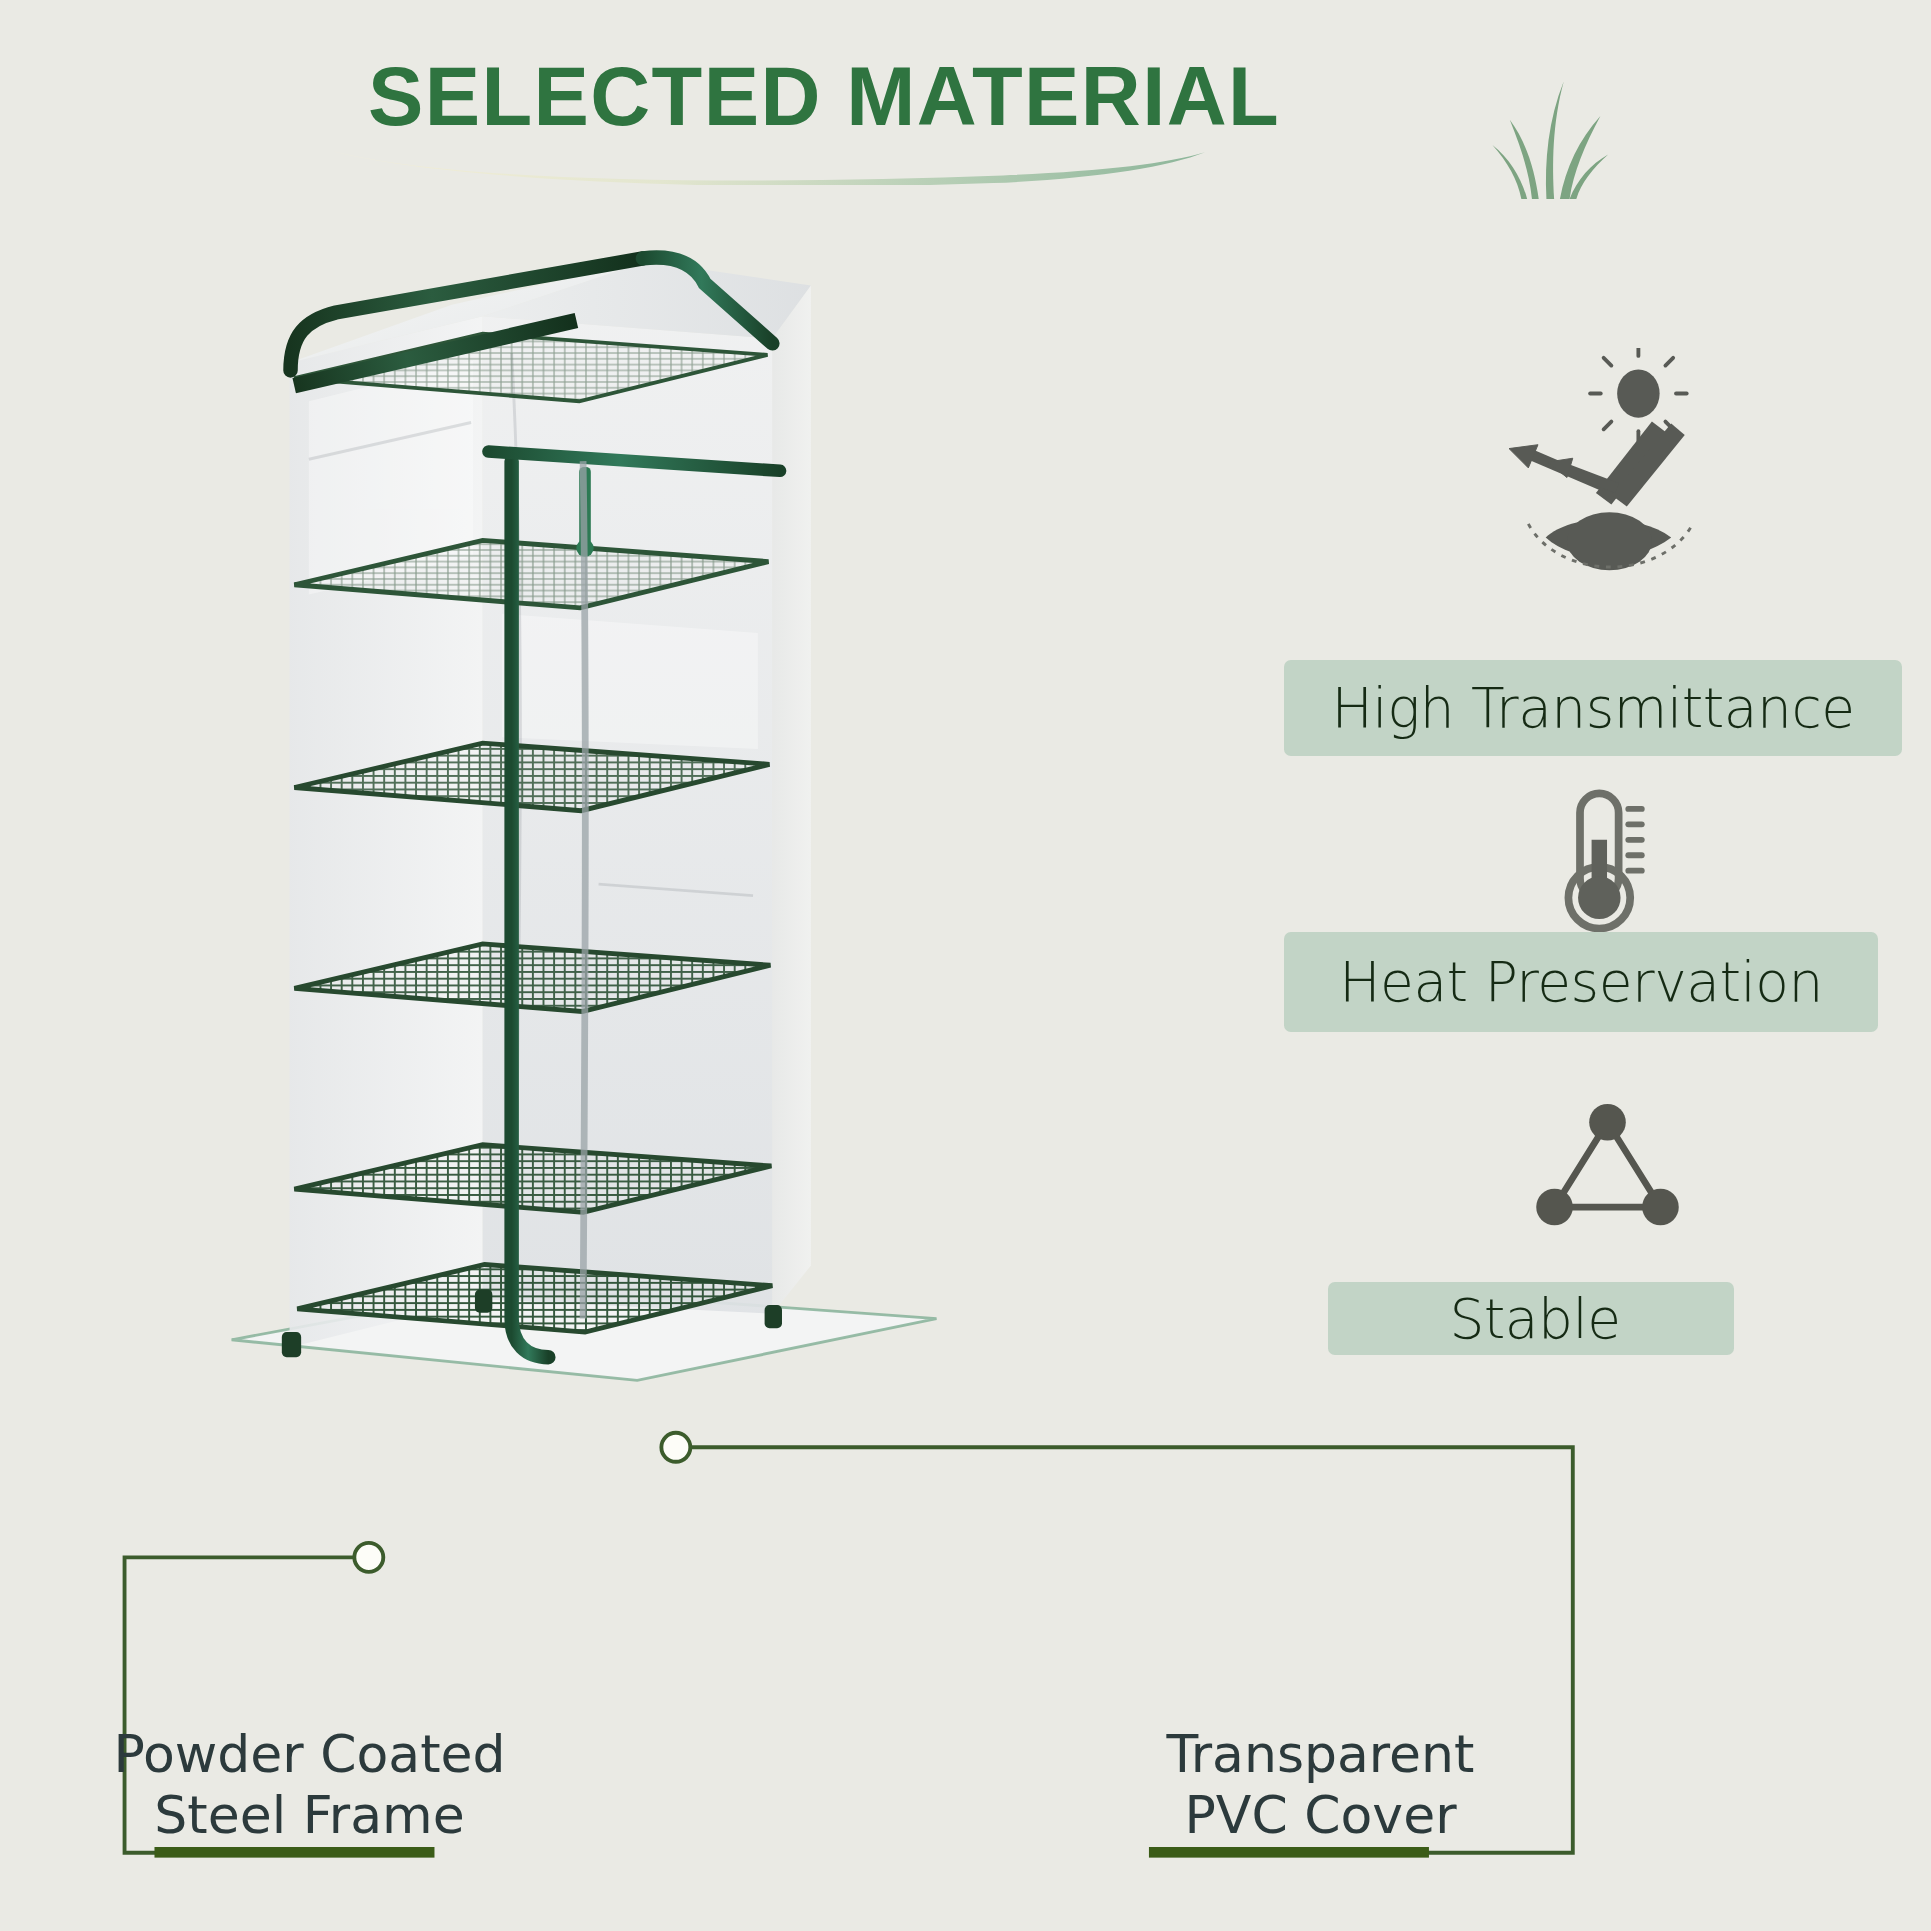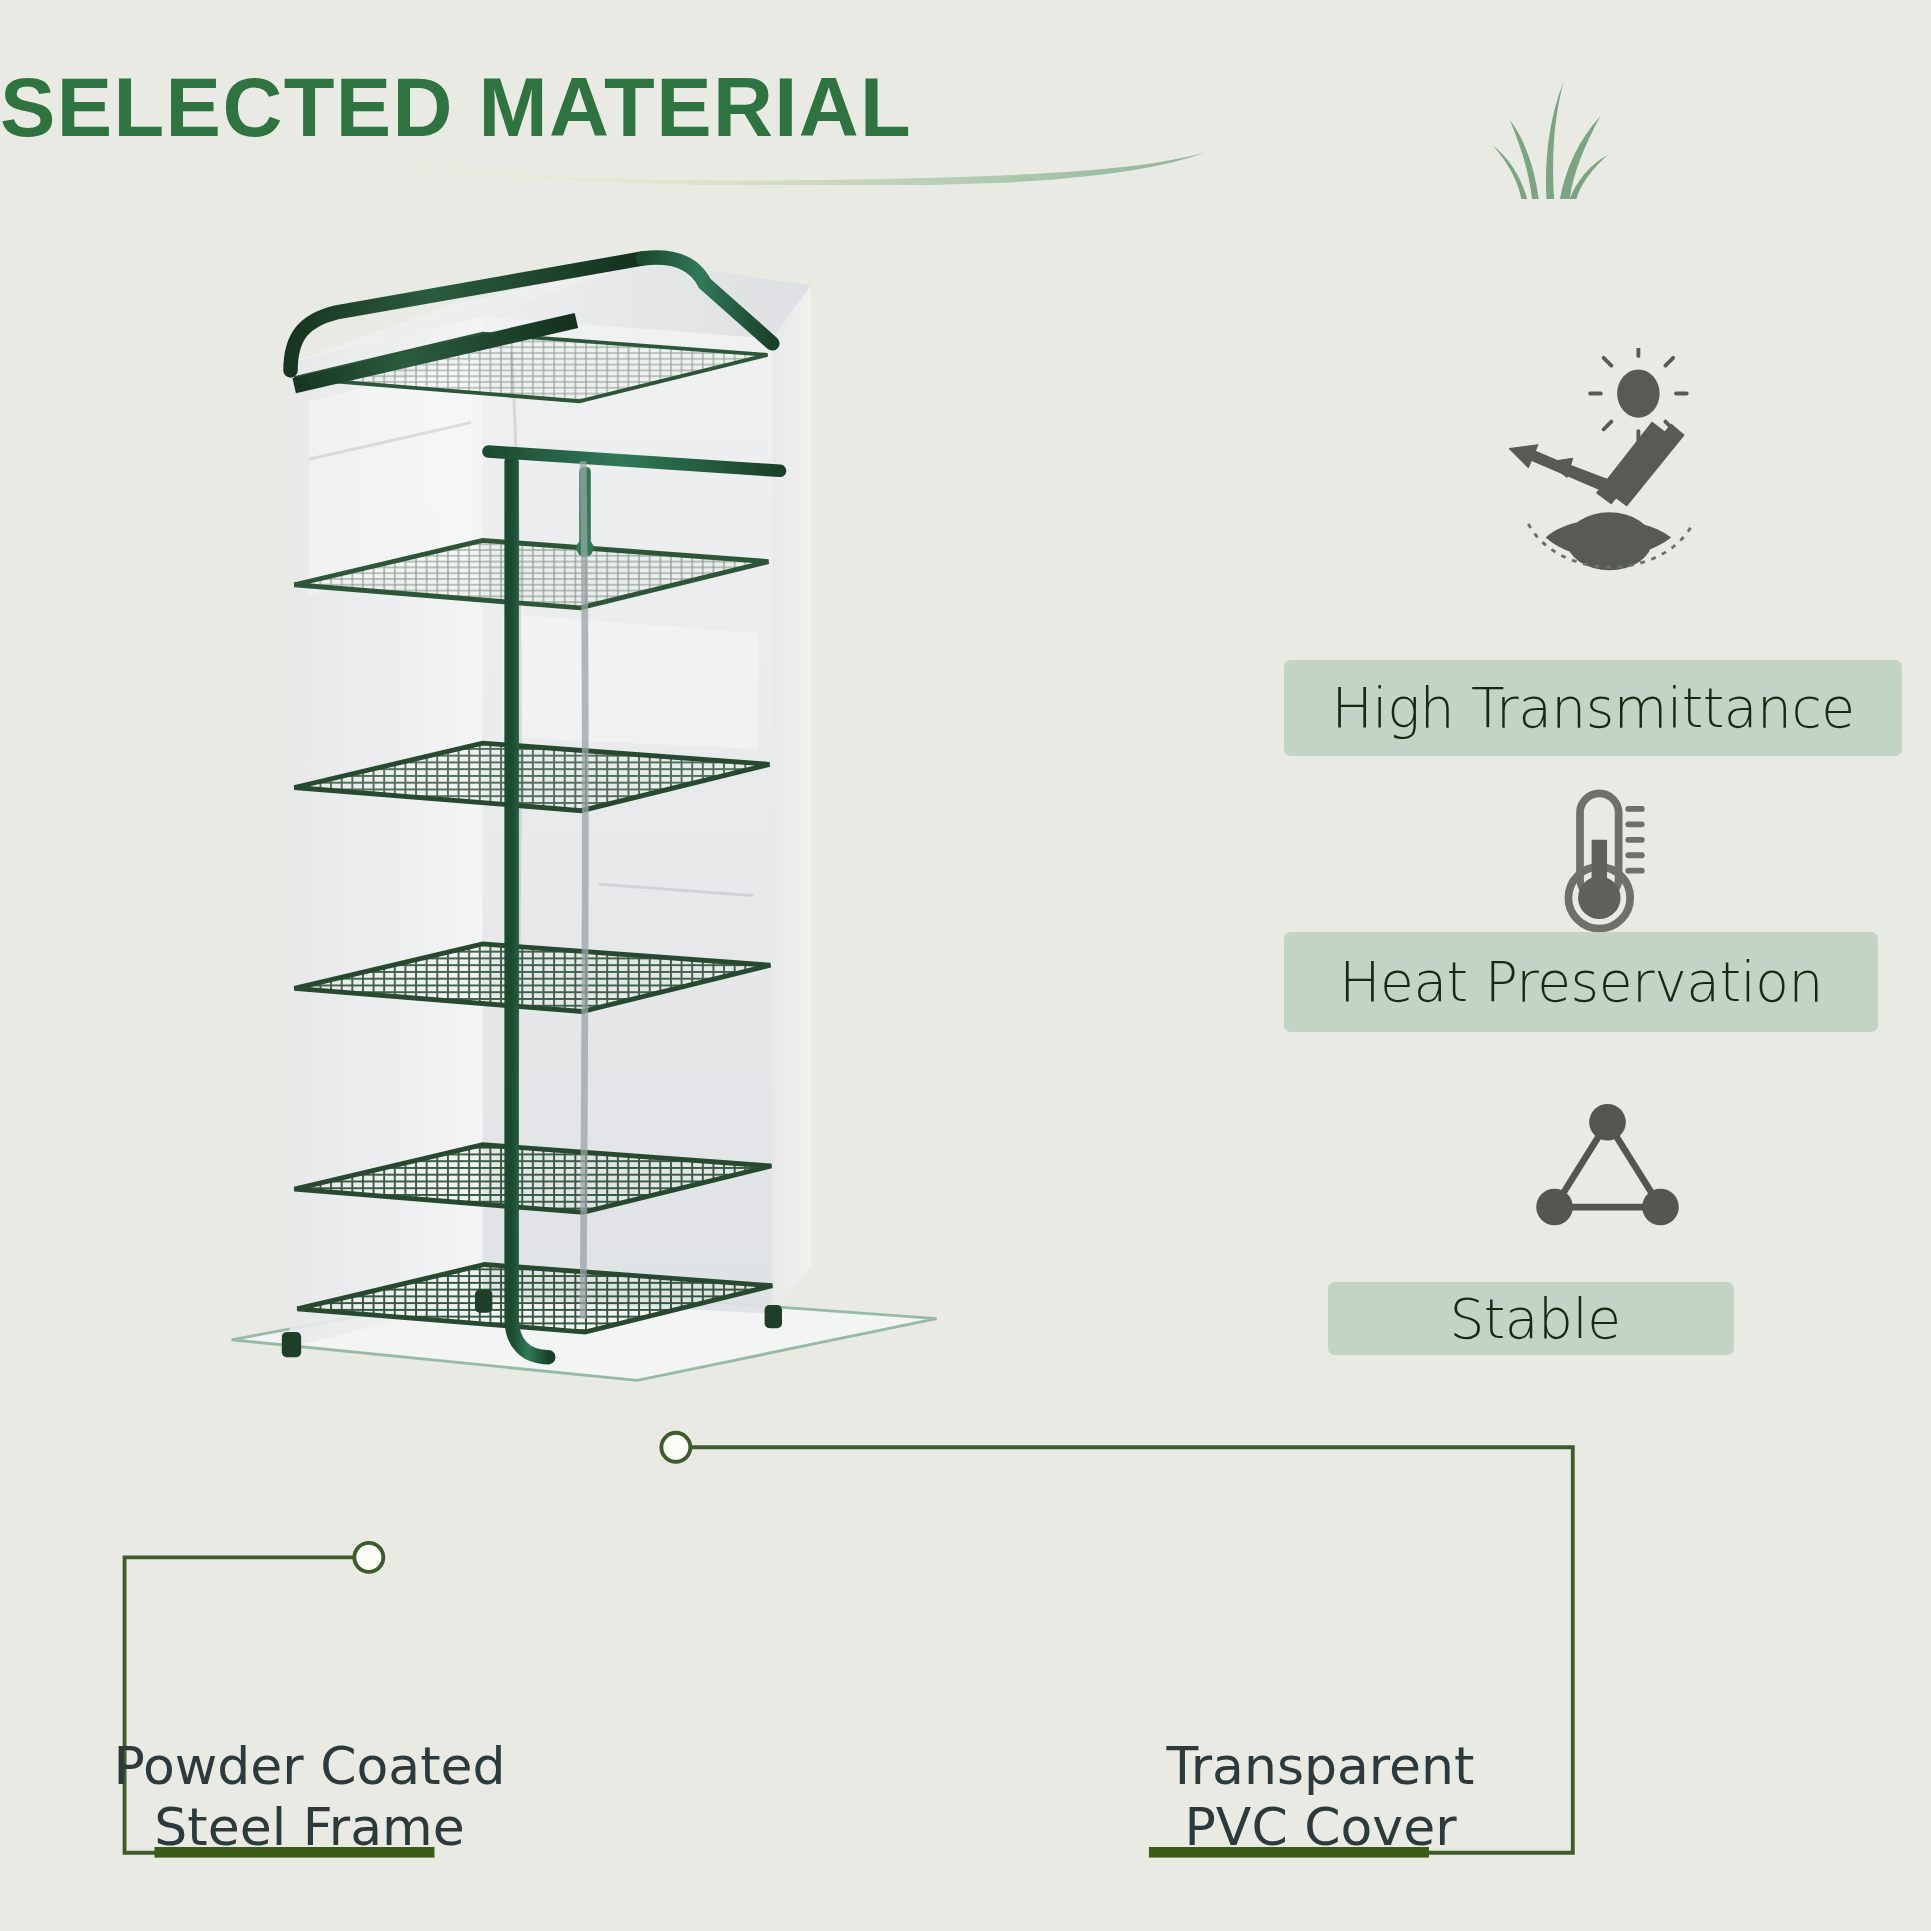--- a/index.html
+++ b/index.html
@@ -11,23 +11,23 @@
   }
   #stage {
     position: relative;
     width: 1931px; height: 1931px;
     background: #eaeae4;
   }
 
   
   #title-block {
     position: absolute;
-    left: 0; top: 64px;
+    left: 0; top: 53px;
     width: 1648px;
-    text-align: left;
+    text-align: center;
   }
   #page-title {
     font-family: "Liberation Sans", sans-serif;
     font-size: 83px;
     font-weight: bold;
     letter-spacing: 1.4px;
     color: #2f7440;
     line-height: 1.05;
     white-space: nowrap;
   }
@@ -85,21 +85,20 @@
 
   .callout-text {
     position: absolute;
     font-family: "DejaVu Sans", sans-serif;
     font-size: 52px;
     font-weight: 400;
     color: #2c3a3c;
     line-height: 1.18;
     text-align: center;
     white-space: pre-line;
-    margin-top: 12px;
   }
   #callout-left-text  { left: 97px;  top: 1724px; width: 425px; }
   #callout-right-text { left: 1108px; top: 1724px; width: 425px; }
 </style>
 </head>
 <body>
 
 <div id="stage">
 
   <svg id="title-swoosh" viewBox="0 0 910 52">

